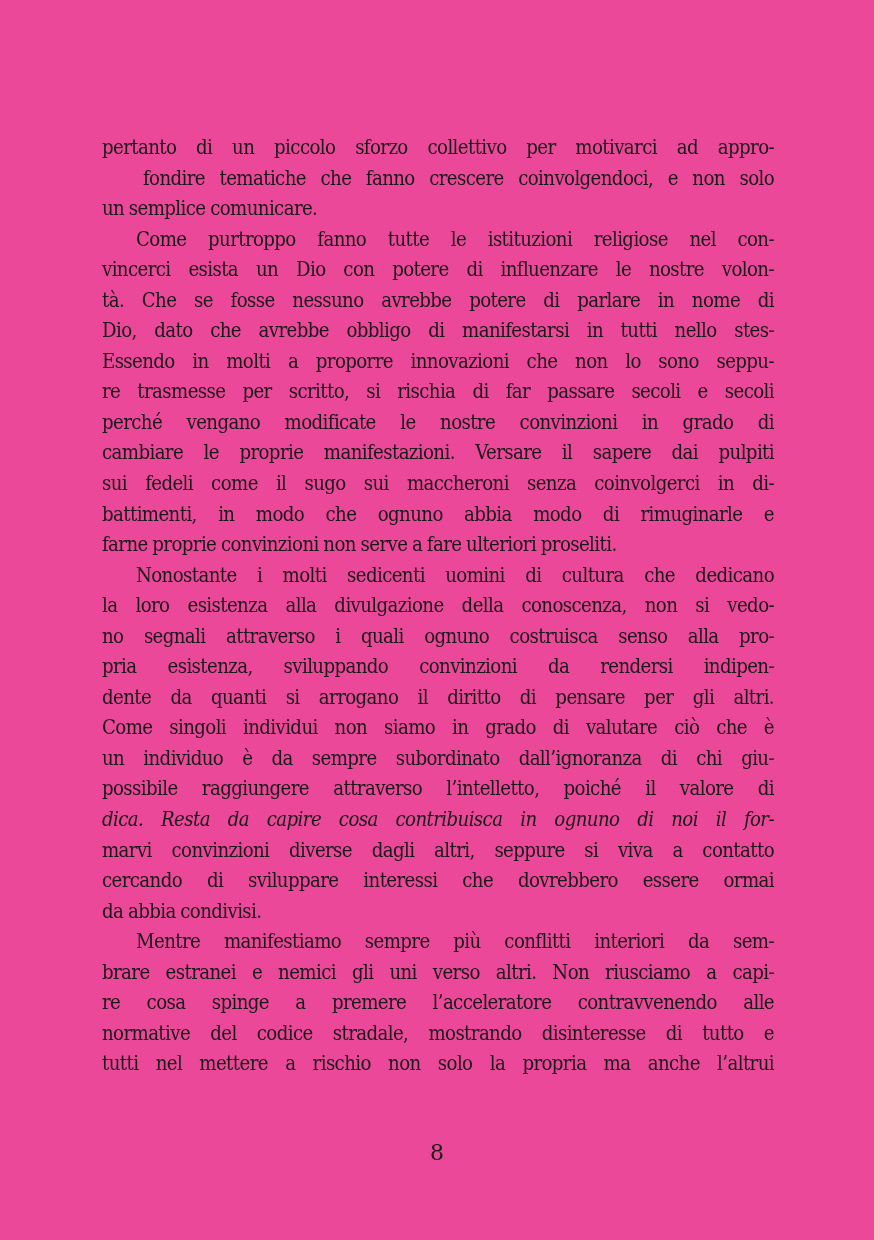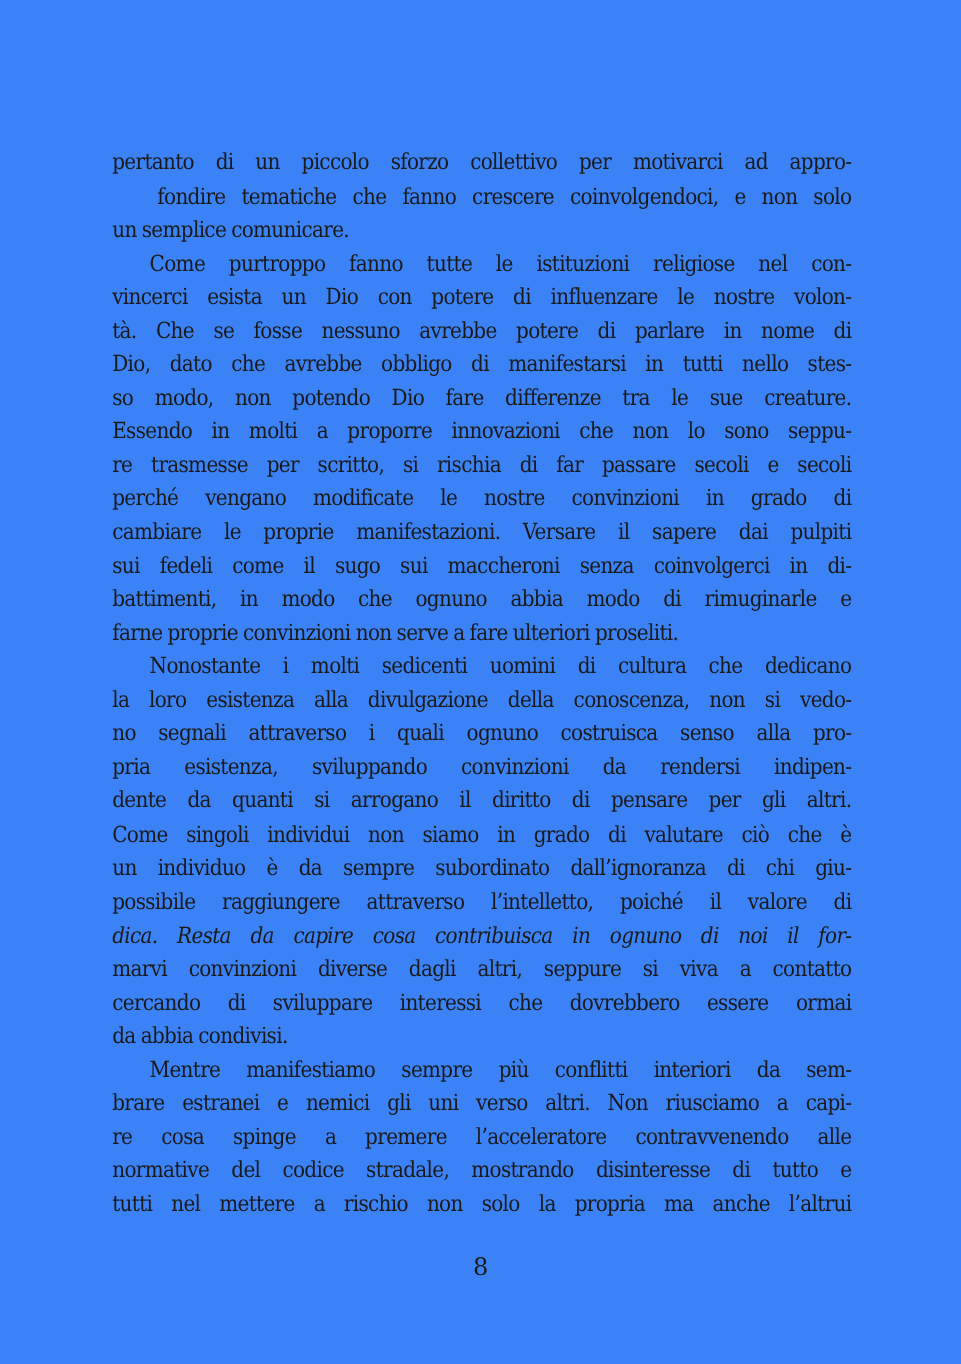--- a/index.html
+++ b/index.html
@@ -12,21 +12,21 @@
       height: 1240px;
       position: relative;
       overflow: hidden;
     }
     .page {
       position: absolute;
       left: 0;
       top: 0;
       width: 874px;
       height: 1240px;
-      background: #3b82f6;
+      background: #ec4899;
     }
     .text-block {
       position: absolute;
       left: 102px;
       top: 132px;
       width: 672px;
       color: #1a1a1a;
       font-family: "DejaVu Serif", "Liberation Serif", serif;
       font-size: 20.2px;
       line-height: 30.55px;
@@ -75,21 +75,20 @@
       <span class="line" style="display: block;">pertanto di un piccolo sforzo collettivo per motivarci ad appro-</span>
       <span class="line" style="display: block; margin-left: 41px;">fondire tematiche che fanno crescere coinvolgendoci, e non solo</span>
       <span class="line last">un semplice comunicare.</span>
     </div>
 
     <div class="para">
       <span class="line indent" style="display: block;">Come purtroppo fanno tutte le istituzioni religiose nel con-</span>
       <span class="line" style="display: block;">vincerci esista un Dio con potere di influenzare le nostre volon-</span>
       <span class="line" style="display: block;">tà. Che se fosse nessuno avrebbe potere di parlare in nome di</span>
       <span class="line" style="display: block;">Dio, dato che avrebbe obbligo di manifestarsi in tutti nello stes-</span>
-      <span class="line" style="display: block;">so modo, non potendo Dio fare differenze tra le sue creature.</span>
       <span class="line" style="display: block;">Essendo in molti a proporre innovazioni che non lo sono seppu-</span>
       <span class="line" style="display: block;">re trasmesse per scritto, si rischia di far passare secoli e secoli</span>
       <span class="line" style="display: block;">perché vengano modificate le nostre convinzioni in grado di</span>
       <span class="line" style="display: block;">cambiare le proprie manifestazioni. Versare il sapere dai pulpiti</span>
       <span class="line" style="display: block;">sui fedeli come il sugo sui maccheroni senza coinvolgerci in di-</span>
       <span class="line" style="display: block;">battimenti, in modo che ognuno abbia modo di rimuginarle e</span>
       <span class="line last">farne proprie convinzioni non serve a fare ulteriori proseliti.</span>
     </div>
 
     <div class="para">

